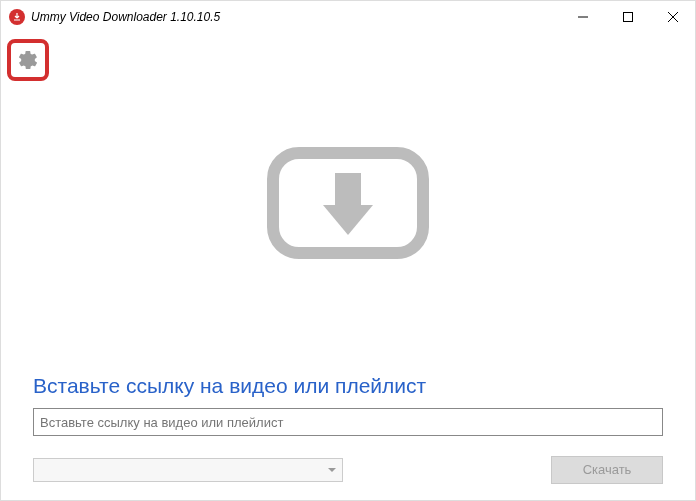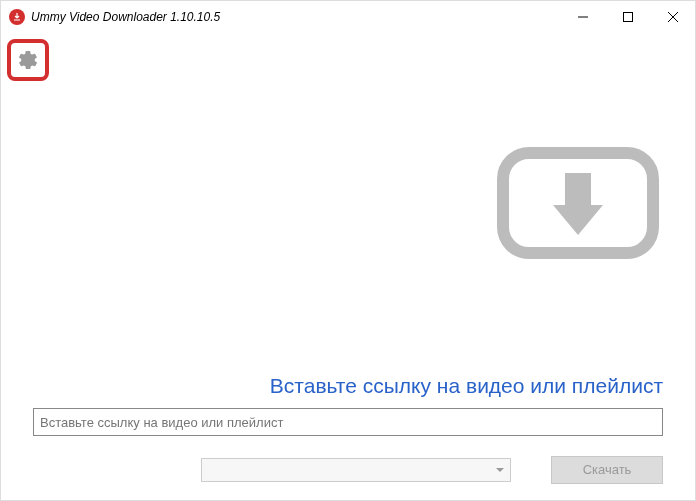--- a/index.html
+++ b/index.html
@@ -49,21 +49,20 @@
       color: #000;
       cursor: pointer;
     }
     .win-btn svg { width: 10px; height: 10px; }
     .content {
       flex: 1;
       position: relative;
       padding: 8px 32px 16px 32px;
       display: flex;
       flex-direction: column;
-      align-items: flex-end;
     }
     .settings-highlight {
       position: absolute;
       top: 6px;
       left: 6px;
       width: 42px;
       height: 42px;
       border: 4px solid #d32f2f;
       border-radius: 8px;
       display: flex;

